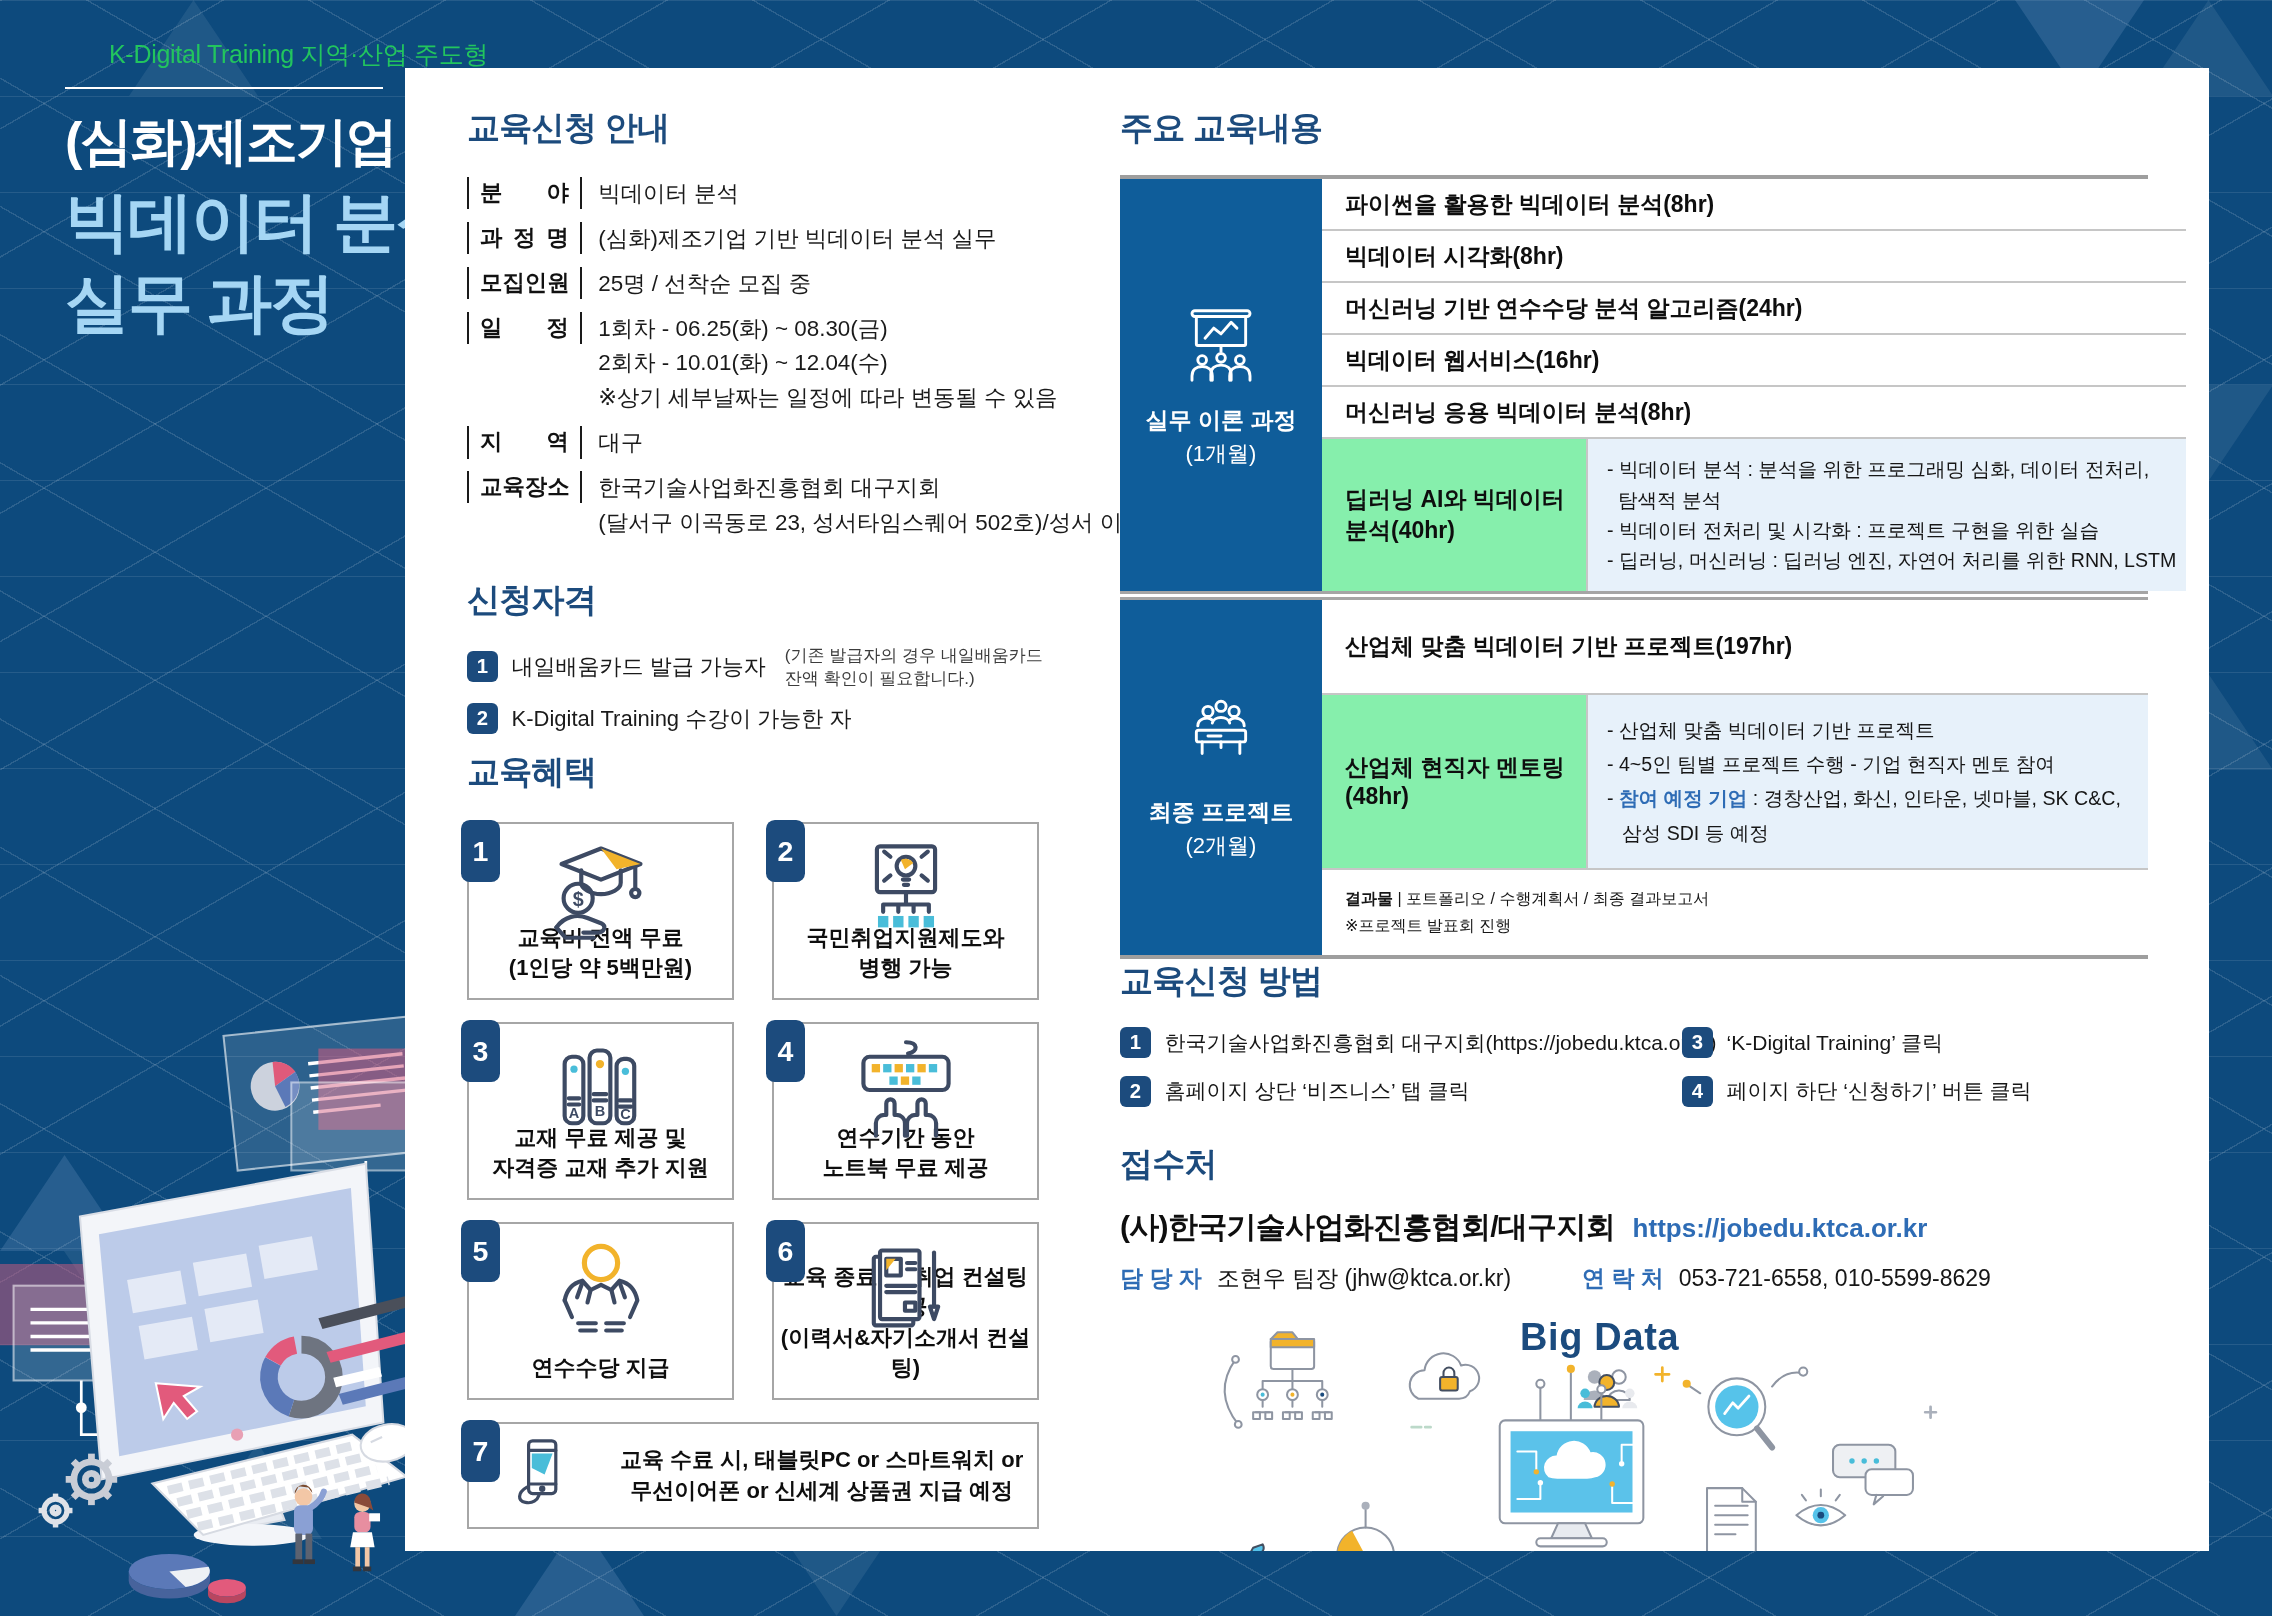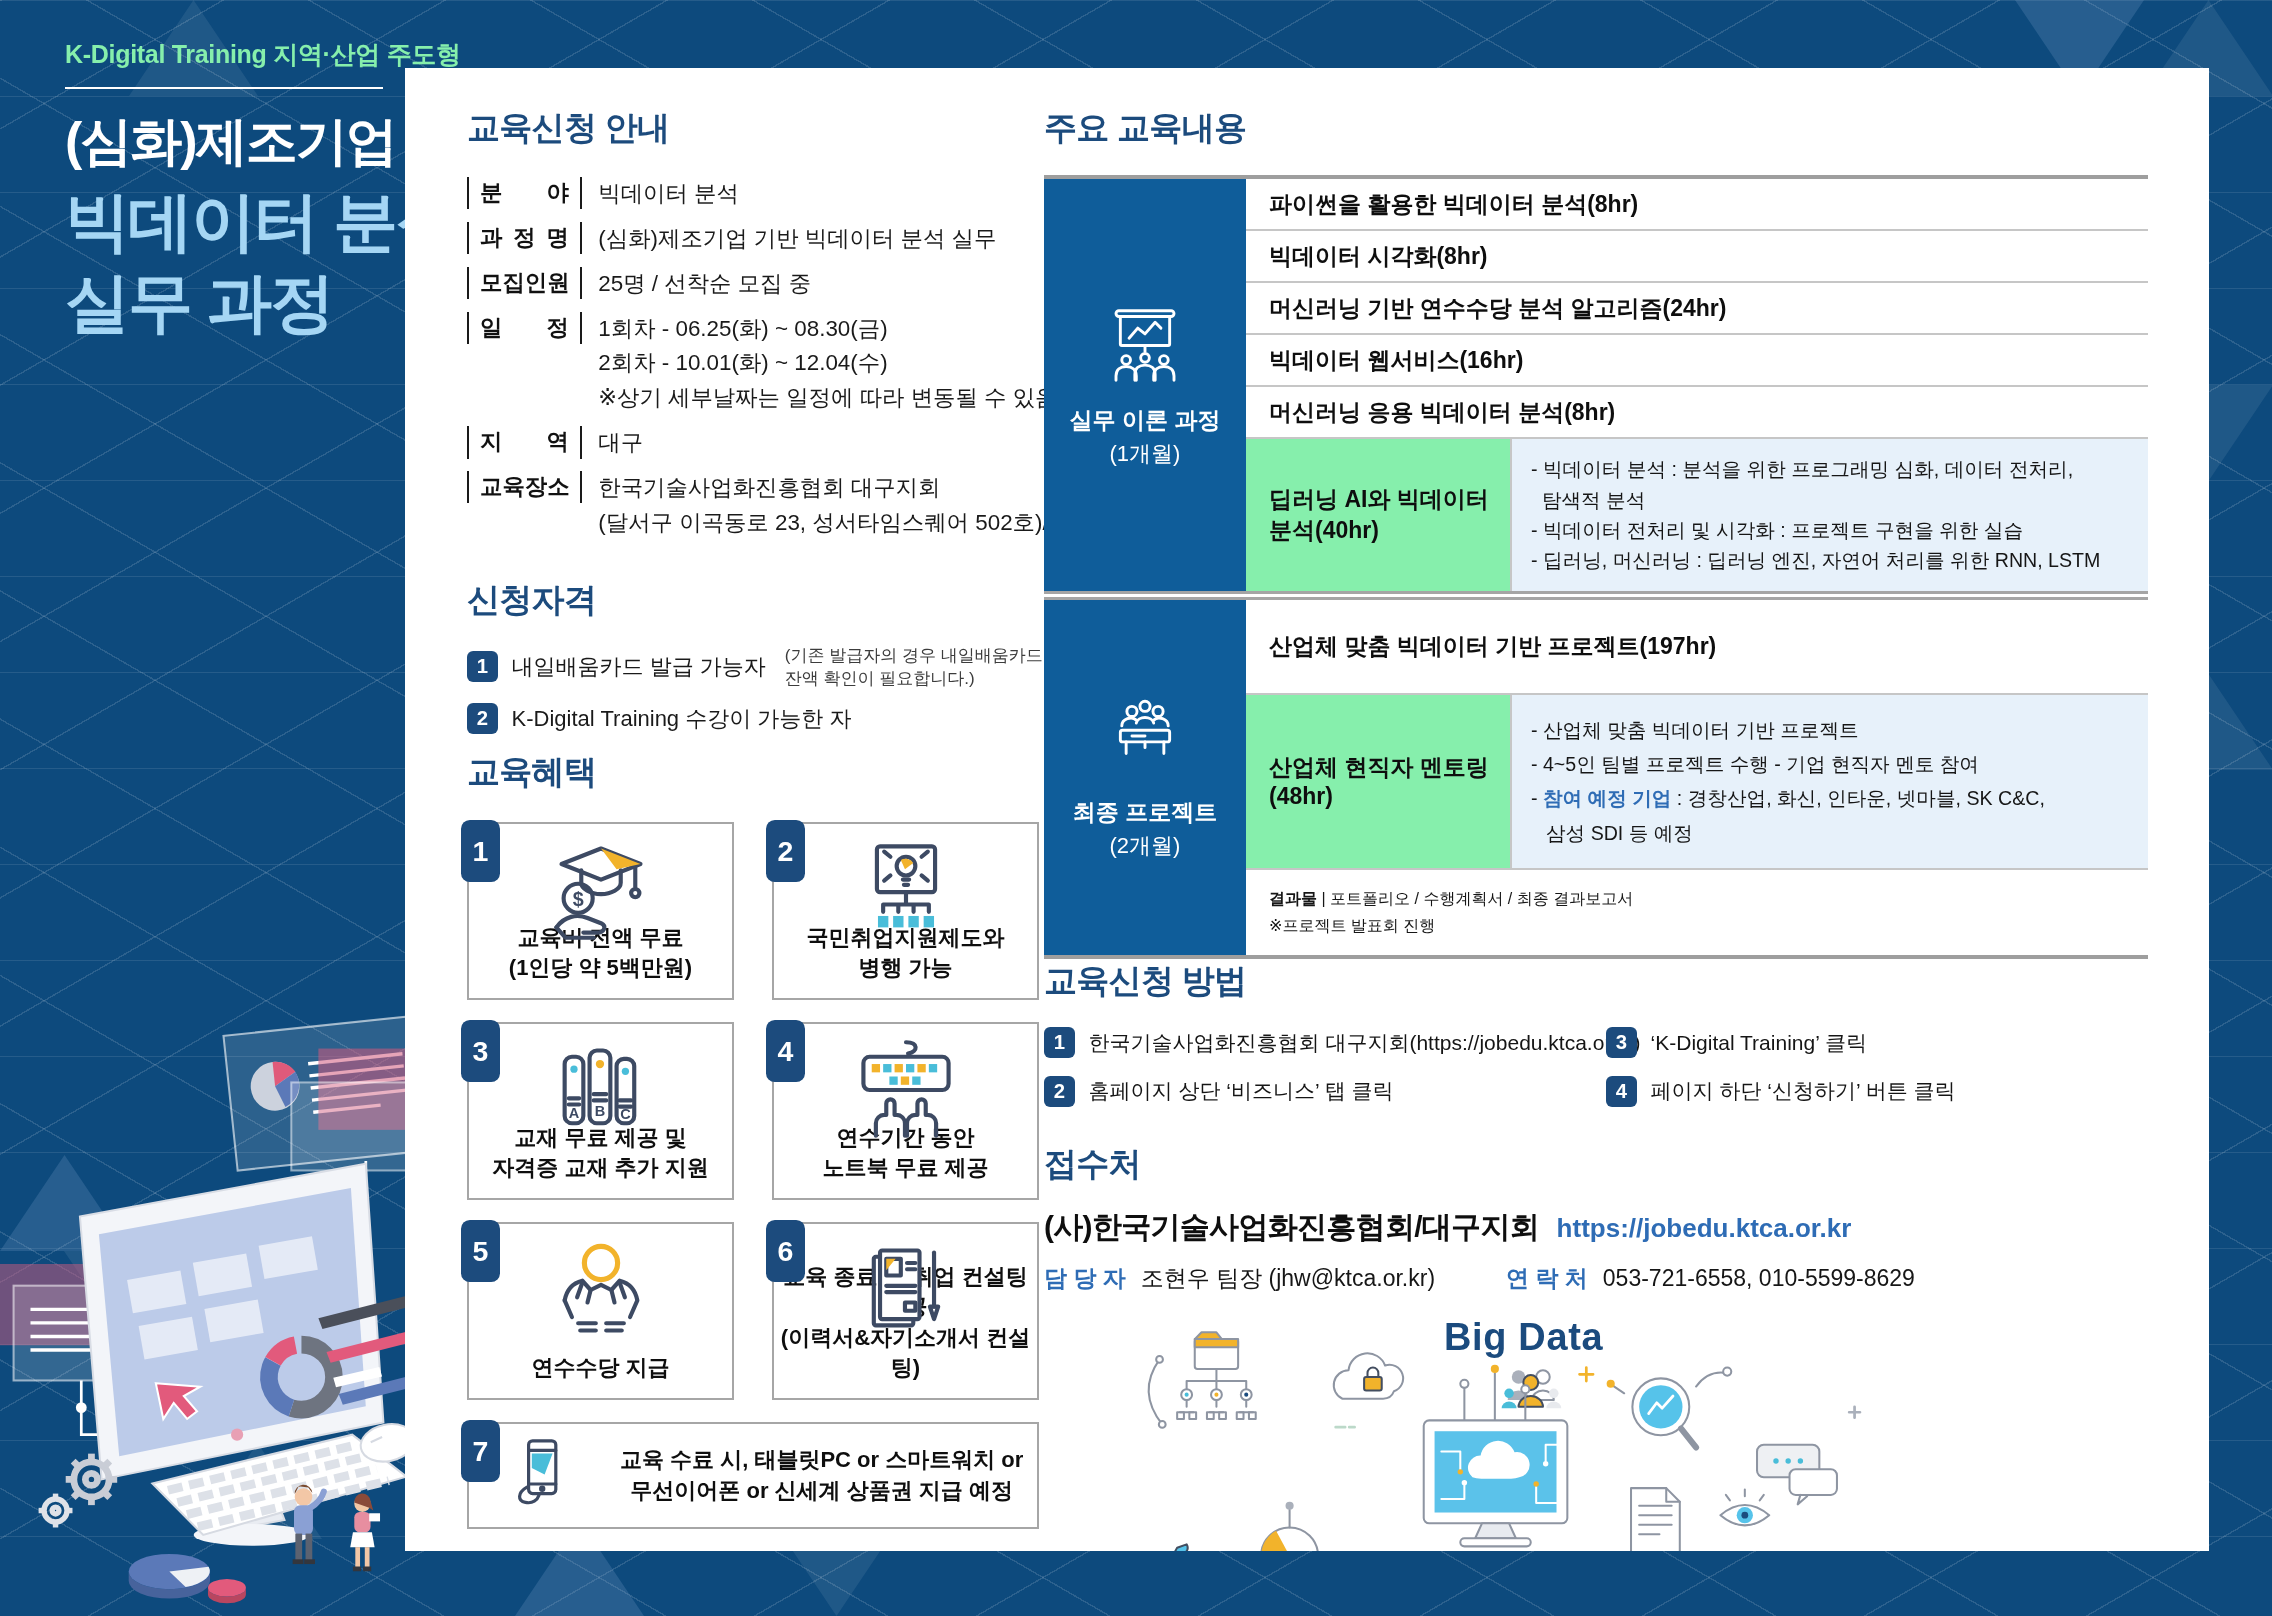--- a/index.html
+++ b/index.html
@@ -14,30 +14,30 @@
       repeating-linear-gradient(180deg, rgba(255,255,255,.10) 0 1.4px, transparent 1.4px 96px);
   }
   .tri { position:absolute; width:129px; height:96px; z-index:1; }
   .tri.up   { clip-path:polygon(50% 0,100% 100%,0 100%); }
   .tri.down { clip-path:polygon(0 0,100% 0,50% 100%); }
   .tri.a { background:rgba(255,255,255,.08); }
   .tri.b { background:rgba(130,170,210,.22); }
 
   
   .panel { position:absolute; left:405px; top:68px; width:1804px; height:1483px;
-    background:#ffffff; z-index:2; padding:38px 61px 34px 62px; display:flex; overflow:hidden; }
+    background:#ffffff; z-index:2; padding:38px 61px 34px 62px; display:flex; gap:76px; overflow:hidden; }
   .col-left  { width:577px; flex:none; }
   .col-right { flex:1; min-width:0; }
 
   .h2 { font-size:33px; font-weight:700; color:#1c4b7d; letter-spacing:-0.7px; }
 
   
   .left-rail { position:absolute; left:0; top:0; width:405px; height:1617px; z-index:2; }
   .title-block { position:absolute; left:65px; top:38px; width:322px; }
-  .kicker { color:#86efac; font-size:25px; font-weight:700; letter-spacing:-0.3px; white-space:nowrap; }
+  .kicker { color:#22c55e; font-size:25px; font-weight:400; letter-spacing:-0.3px; white-space:nowrap;margin-left:44px; }
   .title-divider { height:2px; background:#ffffff; margin:16.3px 0 17.6px 0; width:318px; }
   .t1 { color:#ffffff; font-size:52px; font-weight:700; letter-spacing:-2px; white-space:nowrap; }
   .t23 { color:#a5d6f4; font-size:65px; font-weight:700; letter-spacing:-2px; line-height:1.1; margin-top:9.5px; white-space:nowrap; }
 
   
   .info-list { margin-top:26px; }
   .info-row { display:flex; align-items:flex-start; margin-bottom:10.2px; font-size:22.4px; color:#1a1a1a; }
   .info-label { flex:none; font-weight:700; width:115px; display:flex; justify-content:space-between;
     border-left:2.7px solid #1a1a1a; border-right:2.7px solid #1a1a1a; padding:0 11px; line-height:1.45; color:#111; }
   .info-lines { margin-left:16.3px; line-height:1.55; }

